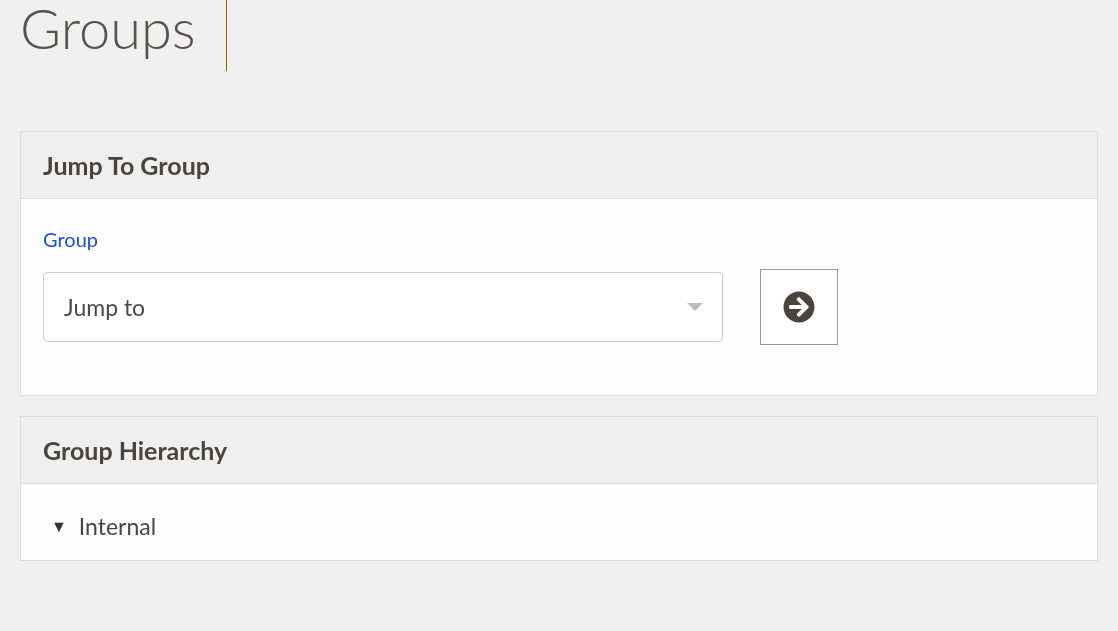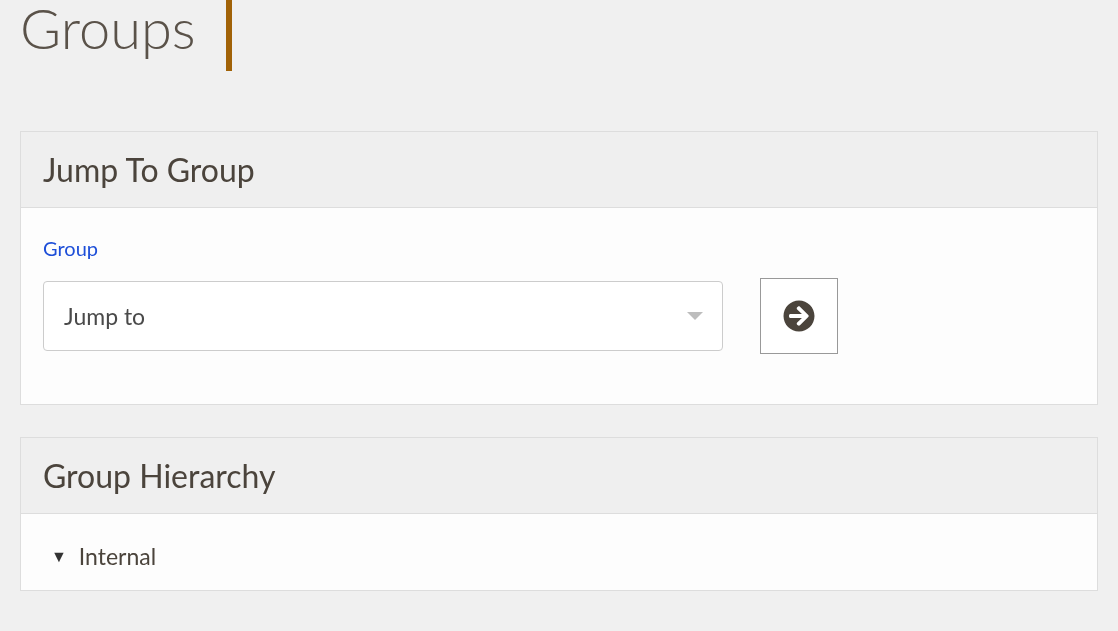--- a/index.html
+++ b/index.html
@@ -18,40 +18,40 @@
     }
     .page-header {
       display: flex;
       align-items: flex-start;
     }
     .page-title {
       font-size: 56px;
       font-weight: 300;
       color: #5a5249;
       padding-right: 30px;
-      border-right: 6px solid #a16207;
+      border-right: 1px solid #a16207;
       line-height: 1.0;
       padding-bottom: 15px;
     }
     .panel {
       border: 1px solid #ddd;
       background-color: #fdfdfd;
       margin-top: 60px;
     }
     .panel + .panel {
-      margin-top: 32px;
+      margin-top: 20px;
     }
     .panel-header {
       background-color: #efefef;
       border-bottom: 1px solid #ddd;
       padding: 18px 22px;
     }
     .panel-title {
-      font-size: 32px;
-      font-weight: 400;
+      font-size: 25px;
+      font-weight: 700;
       color: #4b443c;
     }
     .panel-body {
       padding: 28px 22px 50px 22px;
     }
     .form-label {
       display: block;
       font-size: 20px;
       color: #1d4ed8;
       margin-bottom: 18px;

